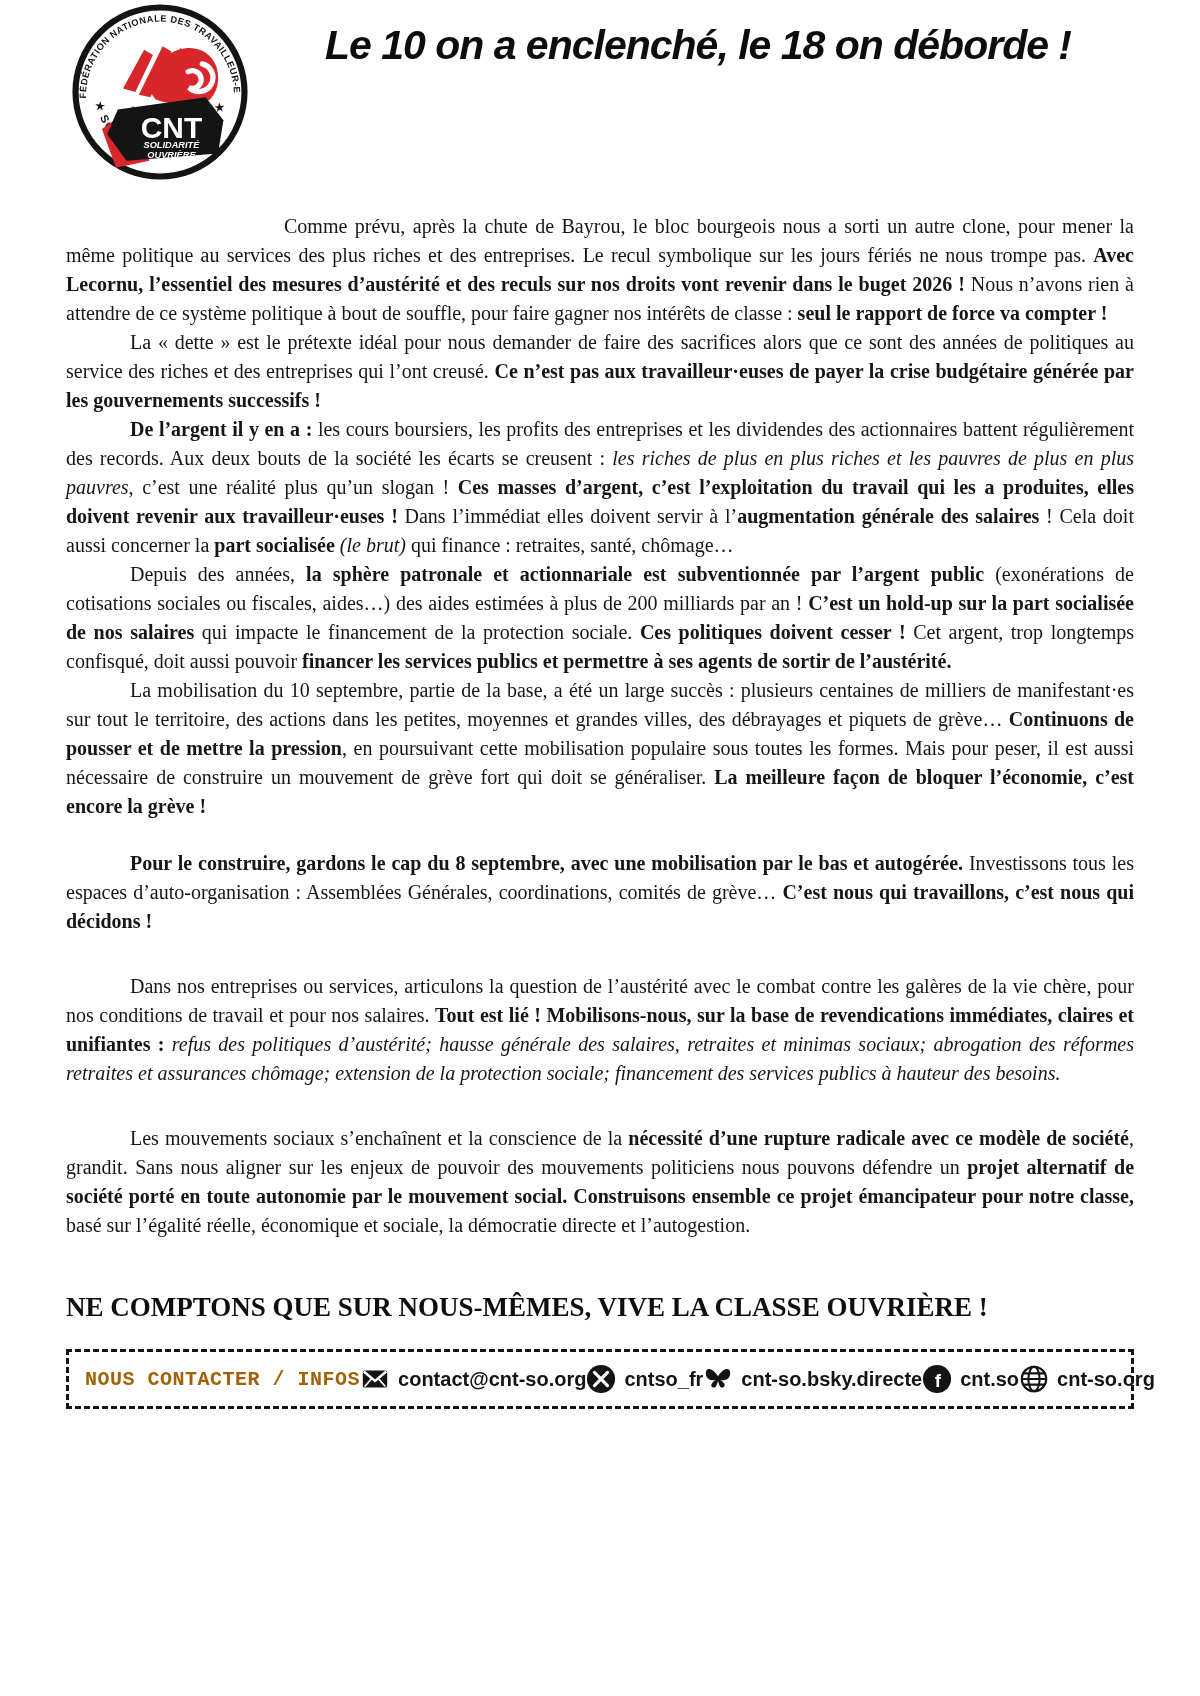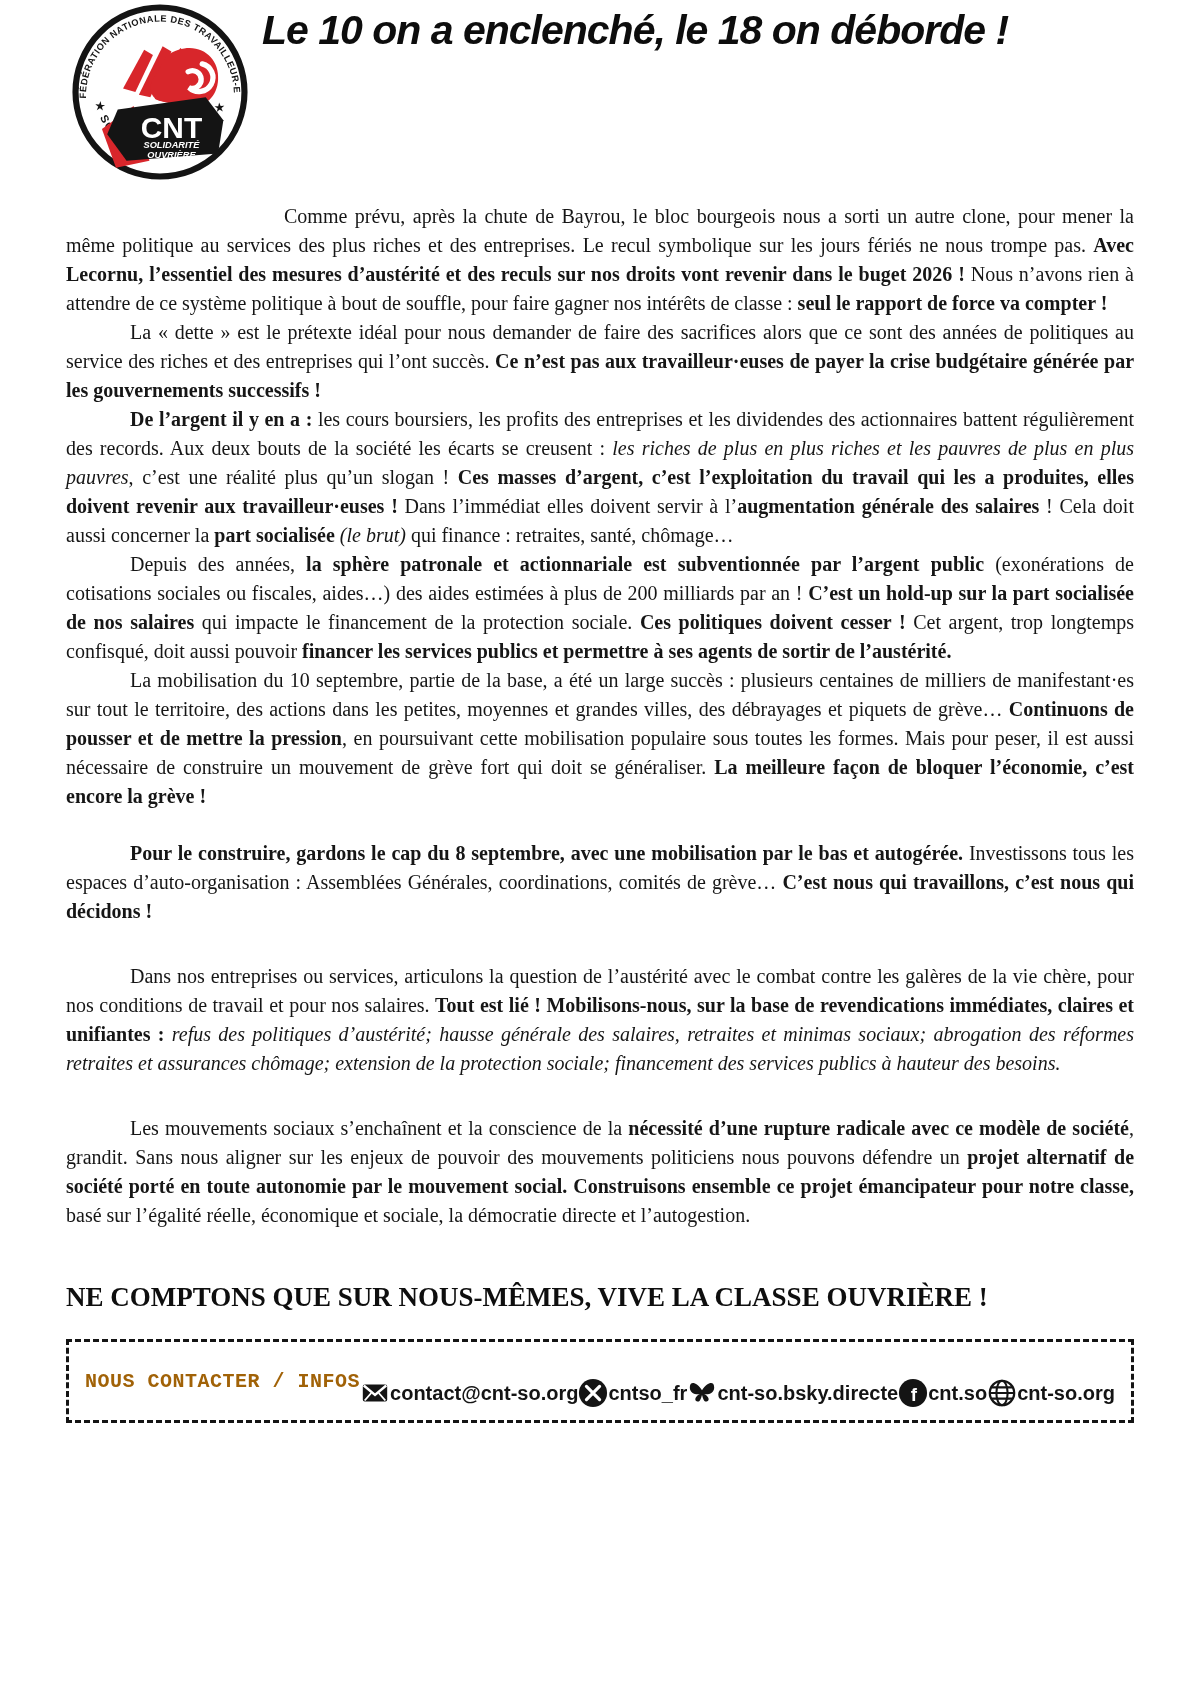--- a/index.html
+++ b/index.html
@@ -4,32 +4,32 @@
 <style>
   html, body { margin: 0; padding: 0; background: #ffffff; }
   body {
     width: 1200px; height: 1696px; overflow: hidden; margin: 0 auto;
     box-sizing: border-box; padding: 0 66px;
     font-family: "Liberation Serif", serif; color: #161616;
   }
   
   .header { position: relative; height: 200px; }
   .logo { position: absolute; left: 6px; top: 4px; width: 176px; height: 176px; }
-  .titles { margin-left: 196px; text-align: left; padding-top: 7px;
+  .titles { margin-left: 196px; text-align: center; padding-top: 22px;
             font-family: "Liberation Sans", sans-serif; }
   .title-main {
     font-size: 41px; font-weight: bold; font-style: italic;
     letter-spacing: -1px; white-space: nowrap; color: #0d0d0d;
   }
   .title-sub {
     font-size: 43px; font-weight: bold; margin-top: 6px;
     white-space: nowrap; color: #0d0d0d;
   }
   
-  .doc-body { margin-top: 2px; }
+  .doc-body { margin-top: 12px; }
   .para {
     margin: 0; font-size: 20px; line-height: 29px; text-align: justify;
     text-indent: 64px;
   }
   .para.first { text-indent: 218px; }
   .para.gap    { margin-top: 28px; }
   .para.gap-lg { margin-top: 36px; }
   .para span.b  { font-weight: bold; }
   .para span.i  { font-style: italic; }
   .section-heading {
@@ -46,21 +46,21 @@
   .contact-bar {
     margin-top: 26px; border: 3px dashed #141414;
     padding: 12px 16px; display: flex; align-items: center;
     justify-content: space-between;
     font-family: "Liberation Sans", sans-serif;
   }
   .contact-label {
     color: #a16207; font-weight: bold; font-size: 20px;
     letter-spacing: 0.5px; white-space: nowrap; font-family: Liberation Mono, monospace;
   }
-  .contact-item { display: flex; align-items: center; white-space: nowrap; margin-top: 24px; }
+  .contact-item { display: flex; align-items: center; gap: 8px; white-space: nowrap; }
   .contact-item .txt { font-weight: bold; font-size: 20px; color: #141414; }
   .contact-item svg { display: block; }
 </style>
 </head>
 <body>
 
 <div class="header">
   <svg class="logo" viewBox="0 0 200 200" xmlns="http://www.w3.org/2000/svg">
     <defs>
       <path id="arcTop" d="M 16,104 A 84,84 0 1 1 184,104" fill="none"></path>
@@ -92,21 +92,21 @@
       <text x="113" y="175" text-anchor="middle" font-family="Liberation Sans, sans-serif" font-size="10.5" font-weight="bold" font-style="italic" fill="#ffffff">OUVRIÈRE</text>
     </g>
   </svg>
   <div class="titles">
     <div class="title-main">Le 10 on a enclenché, le 18 on déborde !</div>
   </div>
 </div>
 
 <div class="doc-body">
     <p class="para first"><span>Comme prévu, après la chute de Bayrou, le bloc bourgeois nous a sorti un autre clone, pour mener la même politique au services des plus riches et des entreprises. Le recul symbolique sur les jours fériés ne nous trompe pas. </span><span class="b">Avec Lecornu, l’essentiel des mesures d’austérité et des reculs sur nos droits vont revenir dans le buget 2026 !</span><span> Nous n’avons rien à attendre de ce système politique à bout de souffle, pour faire gagner nos intérêts de classe : </span><span class="b">seul le rapport de force va compter !</span></p>
-    <p class="para"><span>La « dette » est le prétexte idéal pour nous demander de faire des sacrifices alors que ce sont des années de politiques au service des riches et des entreprises qui l’ont succès. </span><span class="b">Ce n’est pas aux travailleur·euses de payer la crise budgétaire générée par les gouvernements successifs !</span></p>
+    <p class="para"><span>La « dette » est le prétexte idéal pour nous demander de faire des sacrifices alors que ce sont des années de politiques au service des riches et des entreprises qui l’ont creusé. </span><span class="b">Ce n’est pas aux travailleur·euses de payer la crise budgétaire générée par les gouvernements successifs !</span></p>
     <p class="para"><span class="b">De l’argent il y en a : </span><span>les cours boursiers, les profits des entreprises et les dividendes des actionnaires battent régulièrement des records. Aux deux bouts de la société les écarts se creusent : </span><span class="i">les riches de plus en plus riches et les pauvres de plus en plus pauvres</span><span>, c’est une réalité plus qu’un slogan ! </span><span class="b">Ces masses d’argent, c’est l’exploitation du travail qui les a produites, elles doivent revenir aux travailleur·euses !</span><span> Dans l’immédiat elles doivent servir à l’</span><span class="b">augmentation générale des salaires</span><span> ! Cela doit aussi concerner la </span><span class="b">part socialisée </span><span class="i">(le brut)</span><span> qui finance : retraites, santé, chômage…</span></p>
     <p class="para"><span>Depuis des années, </span><span class="b">la sphère patronale et actionnariale est subventionnée par l’argent public </span><span>(exonérations de cotisations sociales ou fiscales, aides…) des aides estimées à plus de 200 milliards par an ! </span><span class="b">C’est un hold-up sur la part socialisée de nos salaires </span><span>qui impacte le financement de la protection sociale. </span><span class="b">Ces politiques doivent cesser !</span><span> Cet argent, trop longtemps confisqué, doit aussi pouvoir </span><span class="b">financer les services publics et permettre à ses agents de sortir de l’austérité.</span></p>
     <p class="para"><span>La mobilisation du 10 septembre, partie de la base, a été un large succès : plusieurs centaines de milliers de manifestant·es sur tout le territoire, des actions dans les petites, moyennes et grandes villes, des débrayages et piquets de grève… </span><span class="b">Continuons de pousser et de mettre la pression</span><span>, en poursuivant cette mobilisation populaire sous toutes les formes. Mais pour peser, il est aussi nécessaire de construire un mouvement de grève fort qui doit se généraliser. </span><span class="b">La meilleure façon de bloquer l’économie, c’est encore la grève !</span></p>
     <p class="para gap"><span class="b">Pour le construire, gardons le cap du 8 septembre, avec une mobilisation par le bas et autogérée. </span><span>Investissons tous les espaces d’auto-organisation : Assemblées Générales, coordinations, comités de grève… </span><span class="b">C’est nous qui travaillons, c’est nous qui décidons !</span></p>
     <p class="para gap-lg"><span>Dans nos entreprises ou services, articulons la question de l’austérité avec le combat contre les galères de la vie chère, pour nos conditions de travail et pour nos salaires. </span><span class="b">Tout est lié ! Mobilisons-nous, sur la base de revendications immédiates, claires et unifiantes : </span><span class="i">refus des politiques d’austérité; hausse générale des salaires, retraites et minimas sociaux; abrogation des réformes retraites et assurances chômage; extension de la protection sociale; financement des services publics à hauteur des besoins.</span></p>
     <p class="para gap-lg"><span>Les mouvements sociaux s’enchaînent et la conscience de la </span><span class="b">nécessité d’une rupture radicale avec ce modèle de société</span><span>, grandit. Sans nous aligner sur les enjeux de pouvoir des mouvements politiciens nous pouvons défendre un </span><span class="b">projet alternatif de société porté en toute autonomie par le mouvement social. Construisons ensemble ce projet émancipateur pour notre classe, </span><span>basé sur l’égalité réelle, économique et sociale, la démocratie directe et l’autogestion.</span></p>
   </div>
 
 <div class="slogan">NE COMPTONS QUE SUR NOUS-MÊMES, VIVE LA CLASSE OUVRIÈRE !</div>
 

